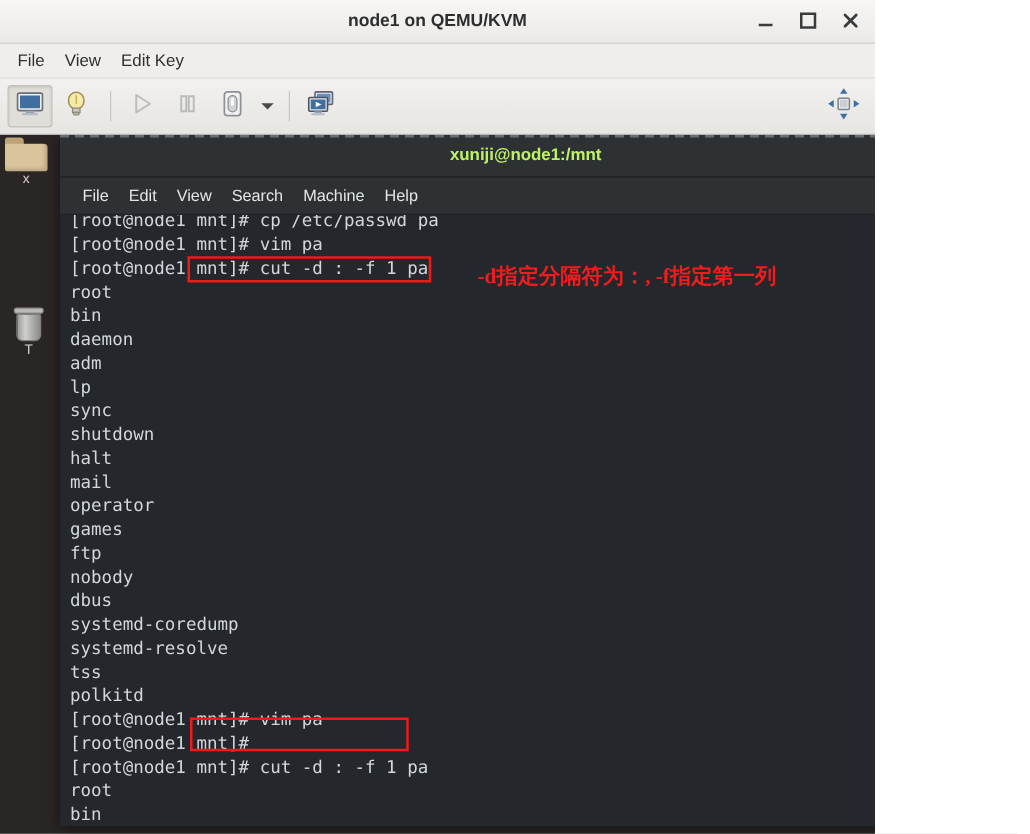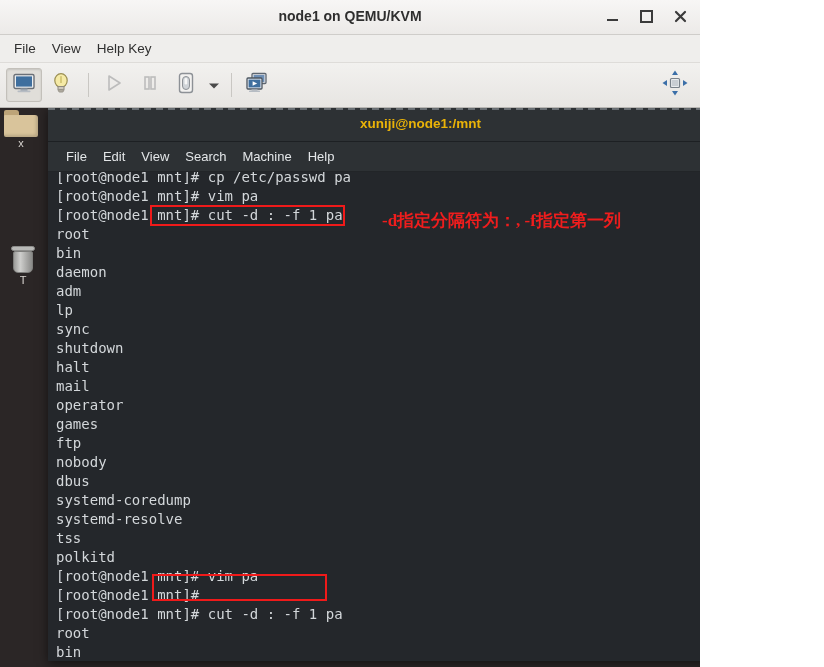--- a/index.html
+++ b/index.html
@@ -199,21 +199,21 @@
     content:"";
     position:absolute; left:0; right:0; top:0; height:2px;
     background: repeating-linear-gradient(to right,#9aa0a6 0 7px,#2d3134 7px 12px);
     opacity: .55;
   }
   .term-title {
     position: absolute;
     left: 0; right: 0; top: 0;
     line-height: 32px;
     text-align: center;
-    color: #eab308;
+    color: #bef264;
     font-size: 13.5px;
     font-weight: 600;
   }
   .term-winbtns {
     position: absolute;
     right: 8px; top: 0;
     height: 32px;
     display: flex;
     align-items: center;
     gap: 22px;
@@ -328,21 +328,21 @@
         <svg width="13" height="13" viewBox="0 0 13 13">
             <path d="M2,2 L11,11 M11,2 L2,11" stroke="#3b3b3b" stroke-width="2.2" stroke-linecap="round"></path>
           </svg>
       </div>
     </div>
   </div>
 
   <div class="vm-menubar">
     <div class="vm-menuitem">File</div>
     <div class="vm-menuitem">View</div>
-    <div class="vm-menuitem">Help Key</div>
+    <div class="vm-menuitem">Edit Key</div>
   </div>
 
   <div class="vm-toolbar">
 
     <div class="tb-btn active">
       <span>
         <svg width="22" height="20" viewBox="0 0 22 20">
           <rect x="1" y="1.5" width="20" height="14" rx="1.5" fill="#eceff1" stroke="#6b7077" stroke-width="1.4"></rect>
           <rect x="3" y="3.4" width="16" height="10.2" fill="#3f6f9e"></rect>
           <rect x="7.5" y="15.5" width="7" height="2.4" fill="#9aa2ab"></rect>

